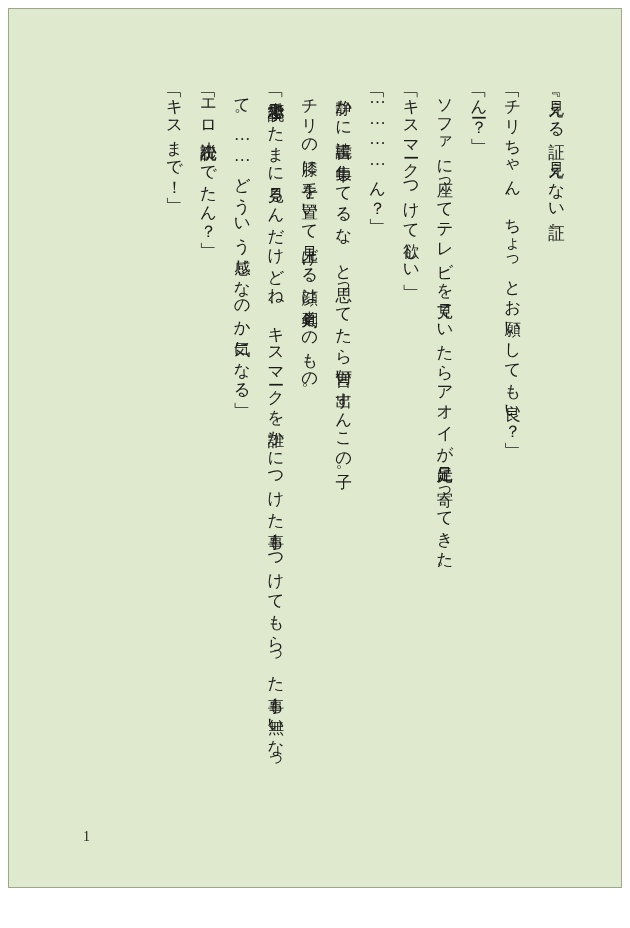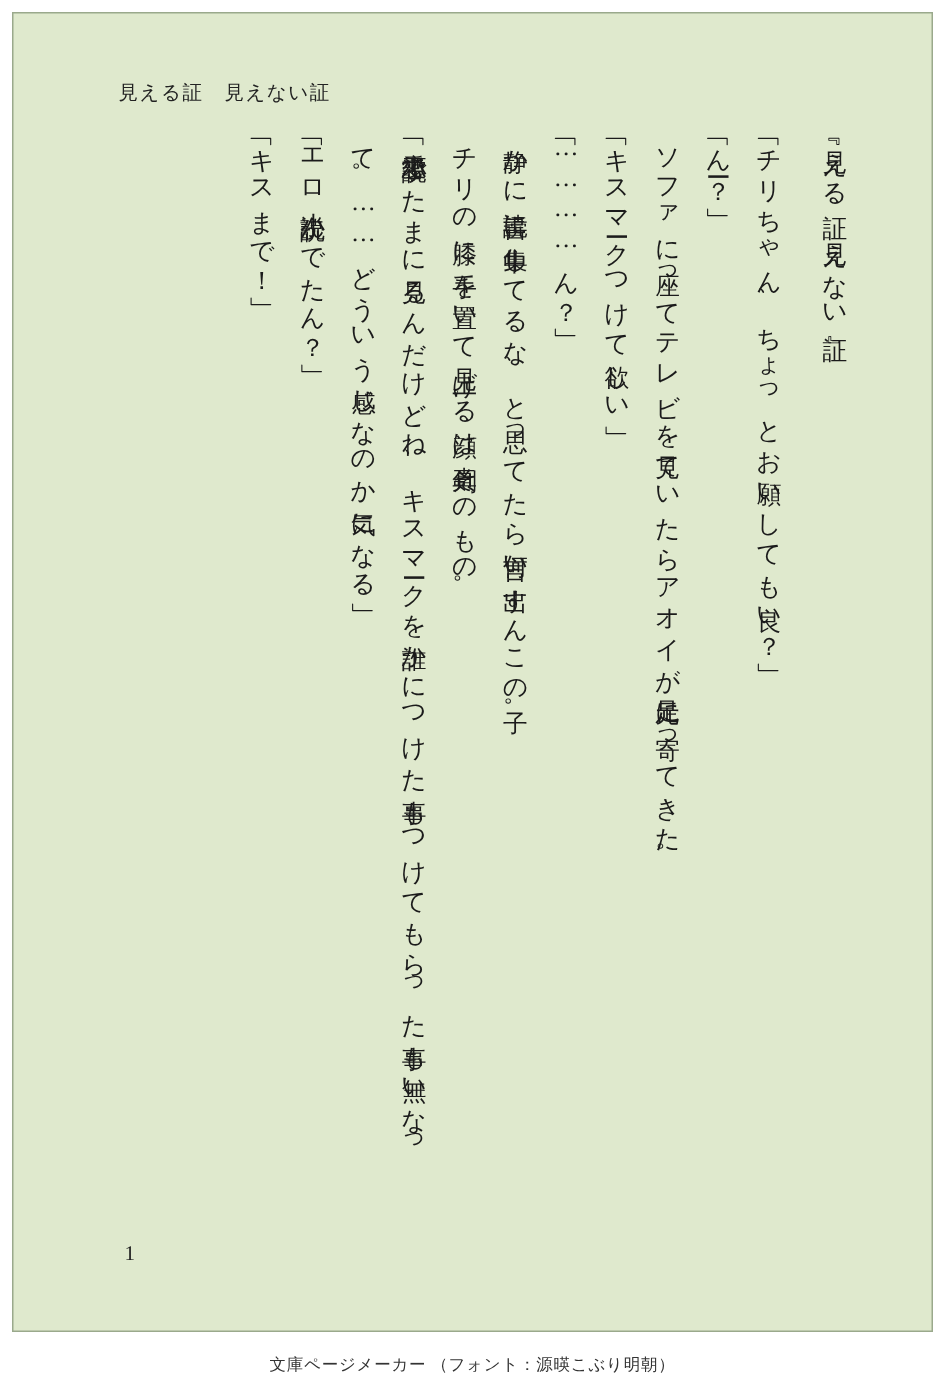--- a/index.html
+++ b/index.html
@@ -83,36 +83,34 @@
     letter-spacing: 0.5px;
   }
 </style>
 </head>
 <body>
 
 <div id="page">
 
   <div id="paper">
 
-    <div id="header-title">見える証　見えない証</div>
 
     <div id="vertical-text">
       <p>『見える証　見えない証』</p>
       <span class="gap"></span>
       <p>「チリちゃん、ちょっとお願いしても良い？」</p>
       <p>「んー？」</p>
       <p>ソファに座ってテレビを見ていたらアオイが足元に寄ってきた。</p>
       <p>「キスマークつけて欲しい」</p>
       <p>「…………ん？」</p>
       <p>静かに読書に集中してるな、と思ってたら何言い出すんこの子。</p>
       <p>チリの膝に手を置いて見上げる顔は真剣そのもの。</p>
       <p>「恋愛小説でたまに見るんだけどね、キスマークを誰かにつけた事もつけてもらった事も無いなって。……どういう感じなのか気になる」</p>
       <p>「エロ小説読んでたん？」</p>
       <p>「キスまで！」</p>
     </div>
 
     <div id="page-number">1</div>
 
   </div>
 
-  <div id="footer-caption">文庫ページメーカー （フォント：源暎こぶり明朝）</div>
 
 </div>
 
 </body></html>

